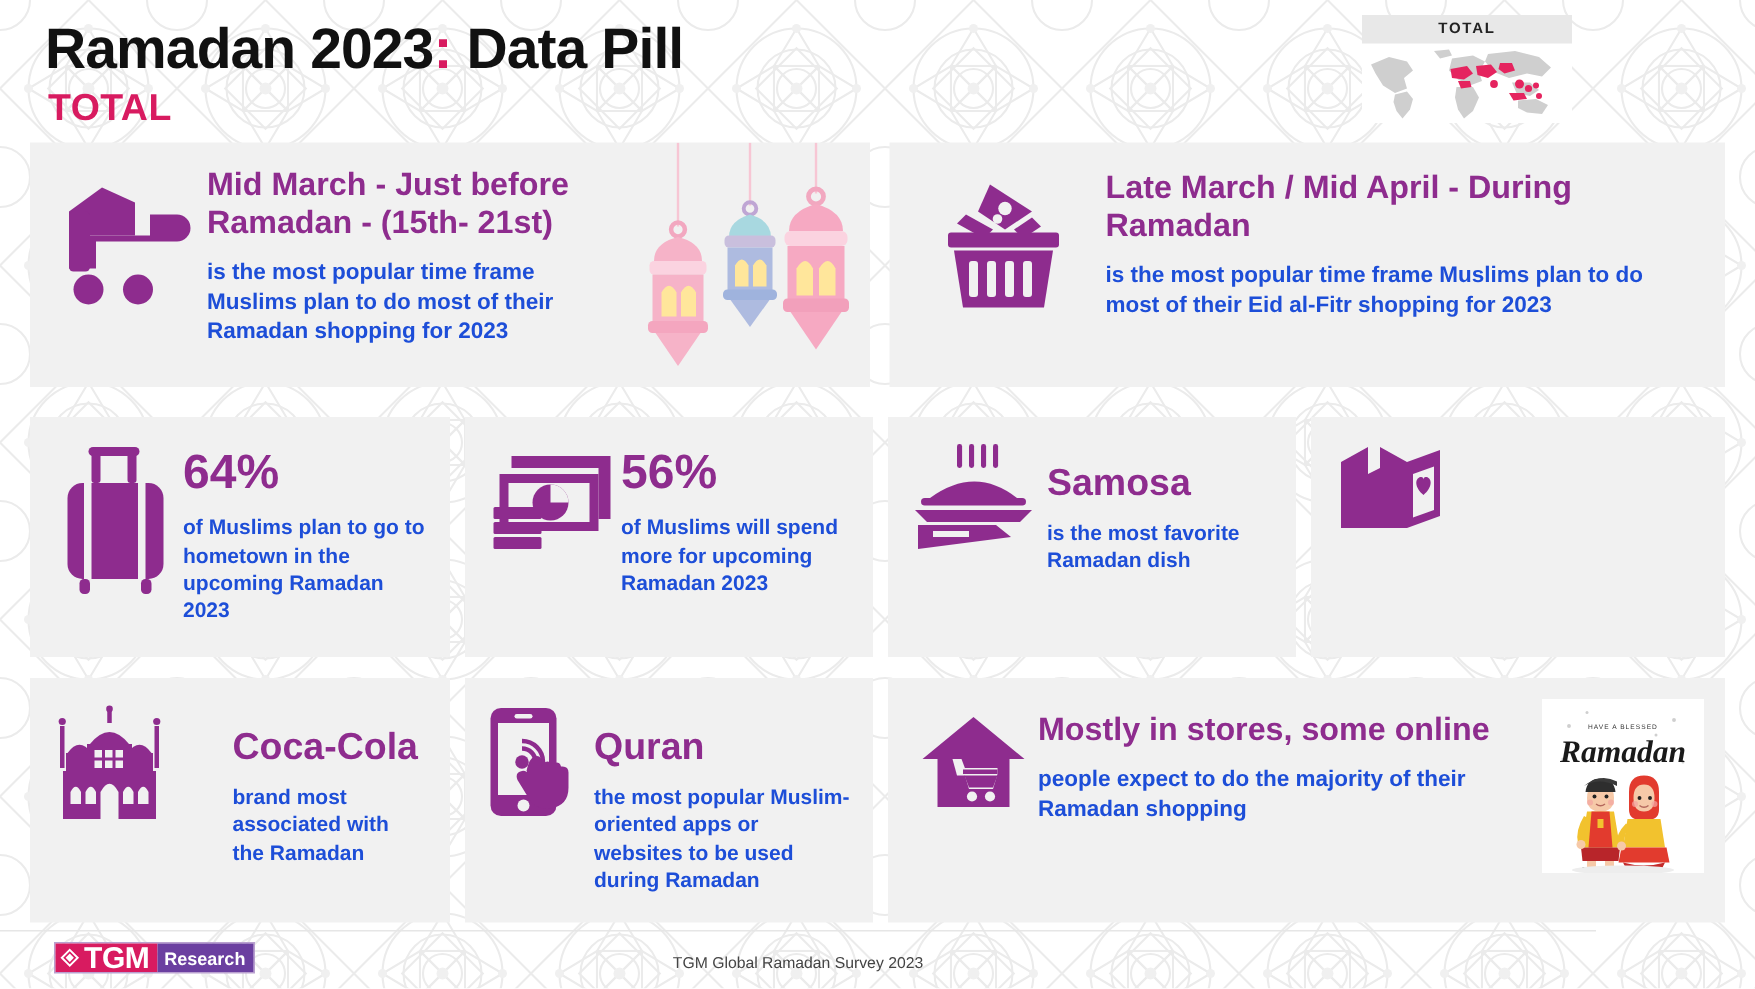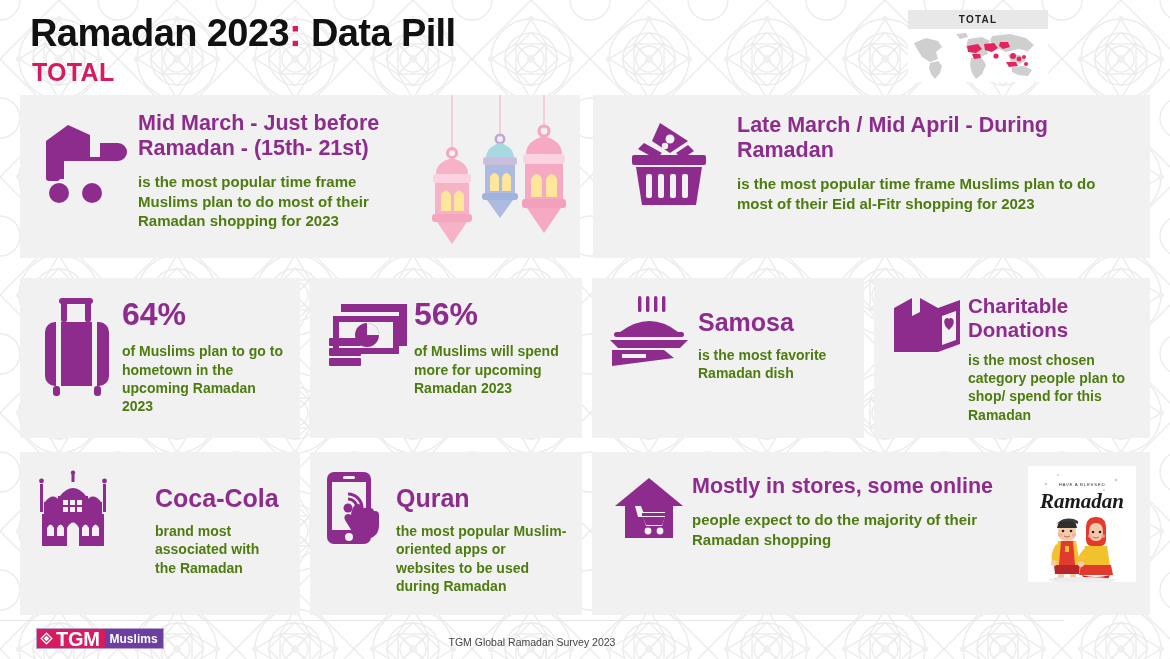--- a/index.html
+++ b/index.html
@@ -98,21 +98,21 @@
 
   .card-text { flex: 1 1 auto; min-width: 0; }
 
   .card-head {
     color: #8e2c8e;
     font-weight: bold;
     line-height: 1.17;
   }
 
   .card-body {
-    color: #4d7c0f;
+    color: #1d4ed8;
     font-weight: bold;
     line-height: 1.30;
   }
 
   
   .big .card-head  { font-size: 21.5px; }
   .big .card-body  { font-size: 15px; margin-top: 11px; }
 
   .quad .card-head { font-size: 25px; }
   .quad .card-body { font-size: 14px; margin-top: 9px; }
@@ -433,24 +433,20 @@
     <div class="card-inner" style="padding:12px 10px 10px 12px;">
       <div class="card-icon" style="width:82px; padding-top:4px;">
         <svg width="74" height="72" viewBox="0 0 74 72">
           <g fill="#8e2c8e">
             <path d="M4 14 L22 4 L22 22 L30 18 L30 4 L48 14 L48 58 L4 58 Z"></path>
             <path d="M48 14 L70 6 L70 50 L48 58 Z"></path>
             <path d="M52 22 L66 17 L66 46 L52 51 Z" fill="#f1f1f1"></path>
             <path d="M59 36 c-6 -5 -6 -11 -2 -12 c1.6 -0.4 2 1 2 1.6 c0 -0.6 0.4 -2 2 -1.6 c4 1 4 7 -2 12 Z"></path>
           </g>
         </svg>
-      </div>
-      <div class="card-text" style="padding-top:4px; padding-right:4px;">
-        <div class="card-head">Charitable Donations</div>
-        <div class="card-body">is the most chosen category people plan to shop/ spend for this Ramadan</div>
       </div>
     </div>
   </div>
 
   <div class="card quad" style="left:20px; top:452px; width:280px; height:163px;">
     <div class="card-inner" style="padding:14px 10px 10px 10px;">
       <div class="card-icon" style="width:86px; padding-top:4px;">
         <svg width="78" height="80" viewBox="0 0 78 80">
           <g fill="#8e2c8e">
             <rect x="6" y="14" width="3" height="28"></rect>
@@ -597,21 +593,21 @@
   <div class="logo">
     <div class="logo-left">
       <svg class="logo-mark" viewBox="0 0 16 16">
         <rect width="16" height="16" fill="#d81b60"></rect>
         <path d="M8 1.5 L14.5 8 L8 14.5 L1.5 8 Z" fill="none" stroke="#ffffff" stroke-width="1.6"></path>
         <path d="M8 4.6 L11.4 8 L8 11.4 L4.6 8 Z" fill="#ffffff"></path>
       </svg>
       <span class="logo-tgm">TGM</span>
     </div>
     <div class="logo-right">
-      <span class="logo-research">Muslims</span>
+      <span class="logo-research">Research</span>
     </div>
   </div>
 
   <div class="footer-note">
     <span class="footer-note-inner">TGM Global Ramadan Survey 2023</span>
   </div>
 
 </div>
 
 </body></html>

